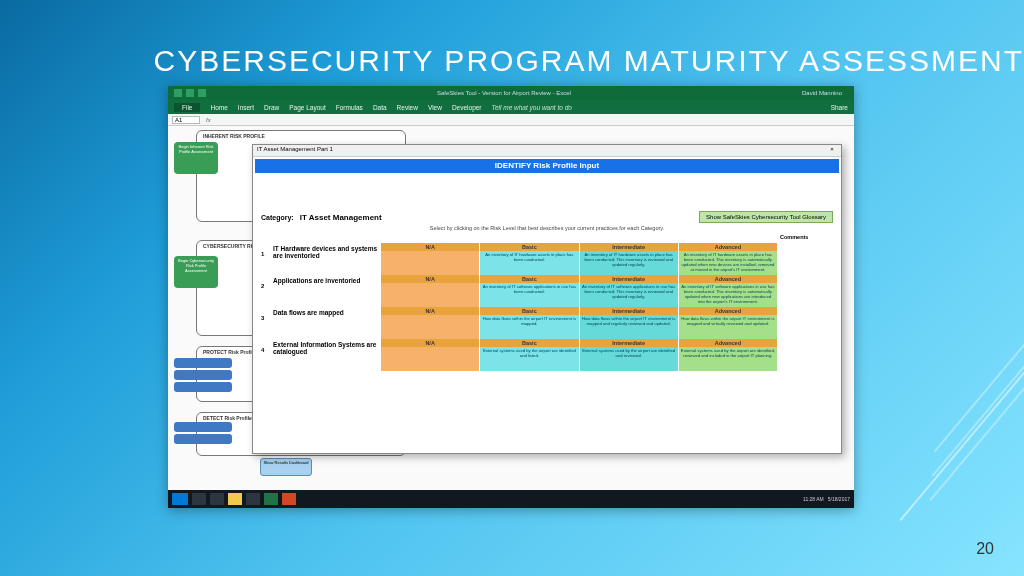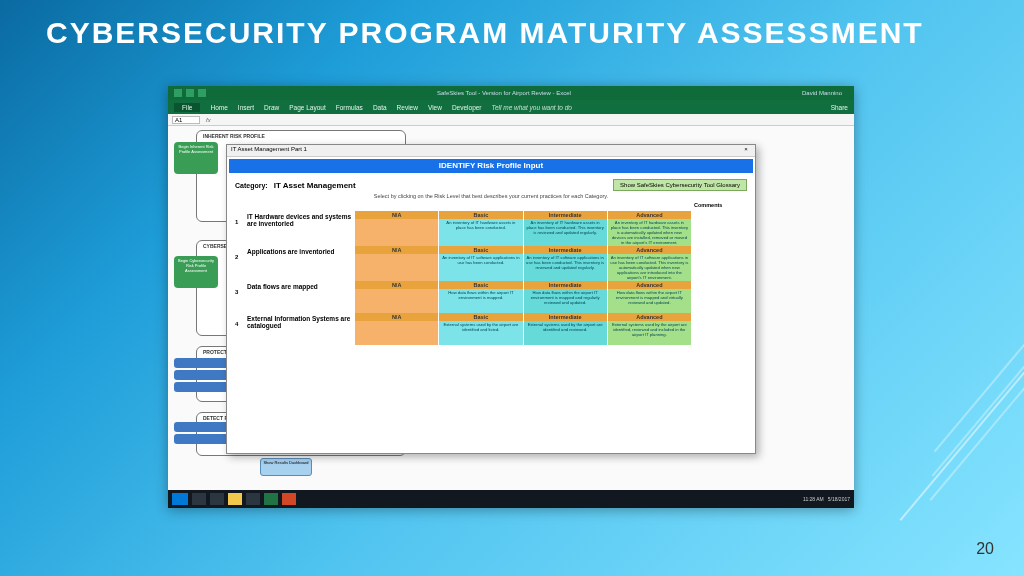--- a/index.html
+++ b/index.html
@@ -1,18 +1,18 @@
 <!DOCTYPE html>
 <html><head>
 <meta charset="utf-8">
 <style>
   * { box-sizing: border-box; margin: 0; padding: 0; }
   body { width: 1024px; height: 576px; font-family: "Segoe UI", Arial, sans-serif; overflow: hidden; position: relative; }
   .slide-bg { width: 100%; height: 100%; background: linear-gradient(135deg,#0a6aa1 0%,#1e9dd8 25%,#4fc3ef 55%,#86e4ff 100%); position: relative; }
-  .slide-title { color:#fff; font-size: 30px; font-weight: 700; letter-spacing: 2px; padding: 16px 0 0 46px; }
+  .slide-title { color:#fff; font-size: 30px; font-weight: 400; letter-spacing: 2px; padding: 44px 0 0 46px; text-align: right; }
   .slide-num { position:absolute; bottom:18px; right:30px; color:#333; font-size:16px; }
   .lines { position:absolute; right:12px; bottom:60px; width:120px; height:200px; pointer-events:none; }
   .lines::before,.lines::after { content:""; position:absolute; background:#fff; opacity:.5; width:2px; height:220px; transform:rotate(40deg); }
   .lines::before { right:40px; bottom:-30px; }
   .lines::after { right:10px; bottom:-10px; box-shadow:-14px -20px 0 #fff,-28px -40px 0 #fff; opacity:.35; }
   .excel { position:absolute; left:168px; top:86px; width:686px; height:422px; background:#fff; box-shadow:0 2px 12px rgba(0,0,0,.35); display:flex; flex-direction:column; }
   .excel-titlebar { height:14px; background:#0f6b3a; display:flex; align-items:center; padding:0 6px; gap:4px; }
   .qat-icon { width:8px; height:8px; background:#2e9e63; }
   .excel-title-text { flex:1; text-align:center; color:#cde; font-size:6px; }
   .excel-user { color:#cde; font-size:6px; margin-right:6px; }
@@ -38,25 +38,25 @@
   .bp4 { top:296px; } .bp5 { top:308px; }
   .results-pill { position:absolute; left:92px; top:332px; width:52px; height:18px; background:#a7d1ef; border:1px solid #5a8db5; border-radius:3px; font-size:4px; padding:1px; text-align:center; }
   .sheet-tabs { height:14px; background:#e8e8e8; border-top:1px solid #ccc; display:flex; align-items:center; padding-left:20px; gap:2px; }
   .sheet-tab { font-size:6px; padding:2px 7px; background:#d4d4d4; color:#444; cursor:pointer; }
   .sheet-tab.active { background:#fff; color:#0f6b3a; font-weight:bold; border-top:1px solid #0f6b3a; }
   .taskbar { position:absolute; left:168px; bottom:68px; width:686px; height:18px; background:#111820; display:flex; align-items:center; padding:0 4px; gap:4px; }
   .tb-start { width:16px; height:12px; background:#0078d7; }
   .tb-icon { width:14px; height:12px; background:#2c3640; }
   .tb-icon.ex { background:#217346; } .tb-icon.pp { background:#d24726; } .tb-icon.ch { background:#f2c94c; }
   .tb-tray { margin-left:auto; color:#ccc; font-size:5px; display:flex; gap:4px; align-items:center; }
-  .dialog { position:absolute; left:58px; top:18px; width:530px; height:310px; background:#fff; border:1px solid #888; box-shadow:3px 3px 8px rgba(0,0,0,.3); display:flex; flex-direction:column; }
+  .dialog { position:absolute; left:84px; top:18px; width:590px; height:310px; background:#fff; border:1px solid #888; box-shadow:3px 3px 8px rgba(0,0,0,.3); display:flex; flex-direction:column; }
   .dlg-title { height:12px; background:#f0f0f0; border-bottom:1px solid #ccc; font-size:6px; padding:1px 4px; display:flex; }
   .dlg-close { margin-left:auto; cursor:pointer; width:10px; text-align:center; }
   .dlg-banner { height:14px; background:#1971e8; color:#fff; font-size:8px; font-weight:bold; text-align:center; line-height:14px; margin:2px; }
-  .dlg-body { flex:1; padding:4px 8px; overflow:hidden; }
+  .dlg-body { flex:1; padding:4px 8px; overflow:hidden;margin-top:32px; }
   .cat-row { display:flex; align-items:center; gap:6px; margin-bottom:2px; }
   .cat-label { font-size:7px; font-weight:bold; }
   .cat-name { font-size:8px; font-weight:bold; }
   .gloss-btn { margin-left:auto; background:#bfe6a6; border:1px solid #7aa95c; font-size:6px; padding:2px 6px; cursor:pointer; }
   .instr { font-size:5.5px; color:#444; text-align:center; margin-bottom:2px; }
   .grid { display:flex; flex-direction:column; gap:2px; }
   .grow { display:flex; align-items:stretch; }
   .gnum { width:10px; font-size:6px; font-weight:bold; padding-top:8px; }
   .gq { width:110px; font-size:6.5px; font-weight:bold; padding:2px; }
   .levels { flex:1; display:flex; gap:1px; }

